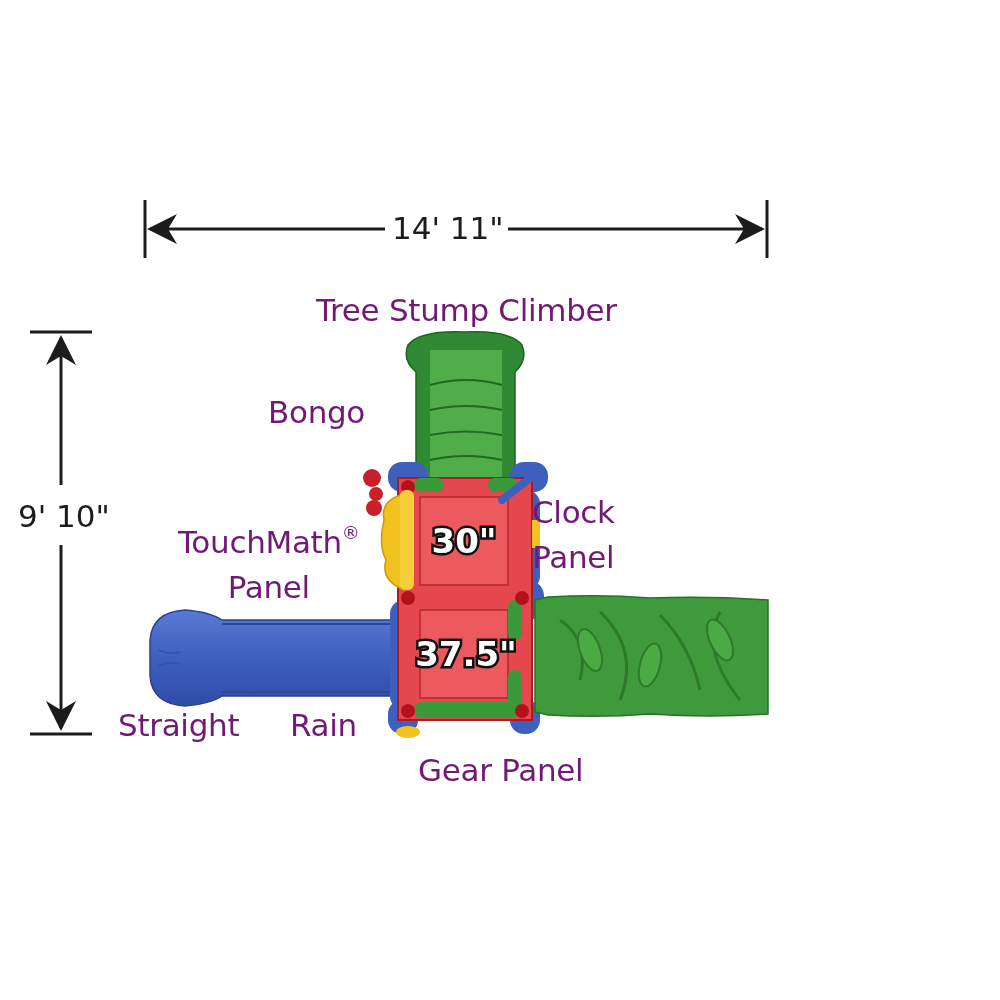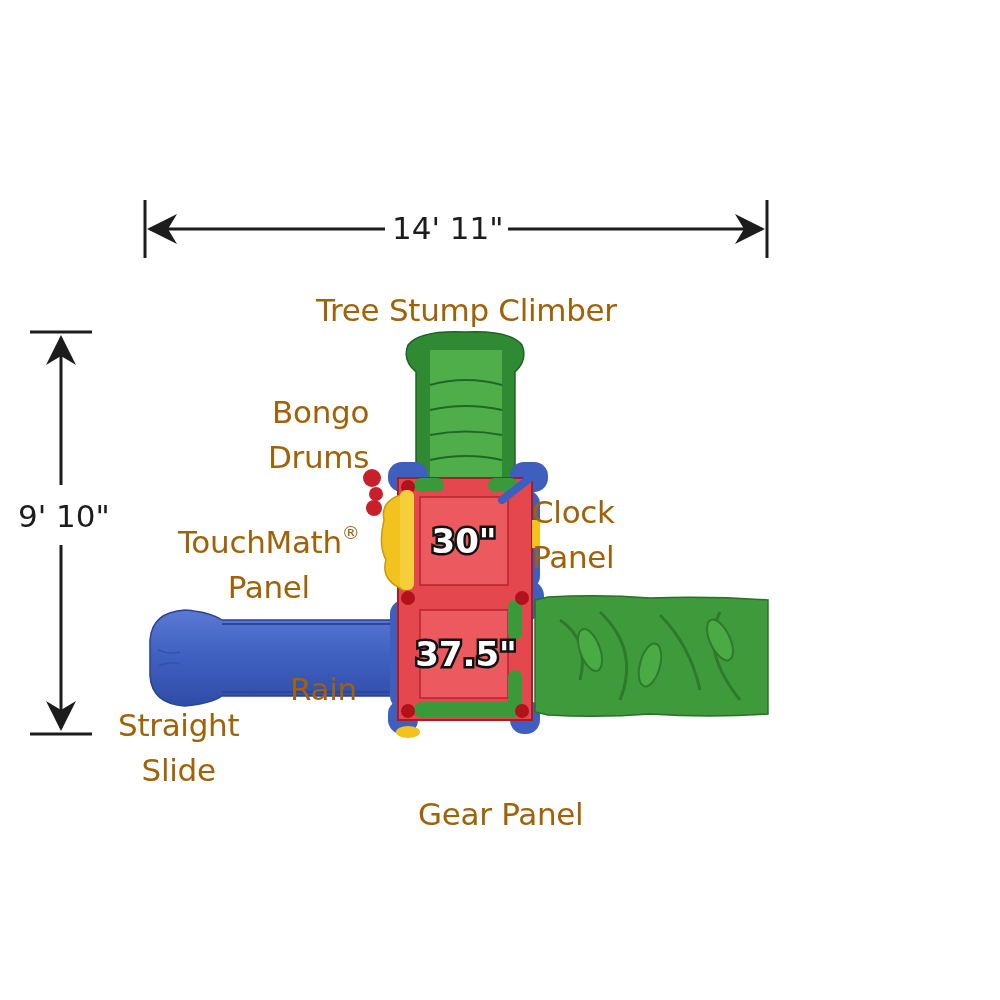--- a/index.html
+++ b/index.html
@@ -1,19 +1,19 @@
 <!DOCTYPE html>
 <html><head>
   <meta charset="utf-8">
   <style>
     html, body { margin: 0; padding: 0; background: #ffffff; }
     body { width: 1000px; height: 1000px; position: relative; overflow: hidden;
            font-family: "DejaVu Sans", "Liberation Sans", sans-serif; color: #1a1a1a; }
     #diagram { position: absolute; left: 0; top: 0; width: 1000px; height: 1000px; }
-    .lbl { position: absolute; font-size: 31px; line-height: 45px; color: #a16207;
+    .lbl { position: absolute; font-size: 31px; line-height: 45px; color: #701a75;
            white-space: nowrap; letter-spacing: -0.3px; }
     .lbl.center { text-align: center; }
     .dim { position: absolute; font-size: 31px; color: #1c1c1c; background: #fff;
            white-space: nowrap; line-height: 36px; }
     .deck-text { font-family: "DejaVu Sans", sans-serif; font-weight: bold; font-size: 34px;
                  fill: #ffffff; stroke: #111; stroke-width: 5px; paint-order: stroke; }
     sup { font-size: 18px; vertical-align: 14px; }
   </style>
 </head>
 <body>
@@ -119,38 +119,36 @@
     <text class="deck-text" x="466" y="666" text-anchor="middle">37.5"</text>
   </svg>
 
   <div class="dim" style="left:388px; top:210px; padding:0 4px;">14' 11"</div>
   <div class="dim" style="left:18px; top:498px;">9' 10"</div>
 
   <div class="lbl" style="left:316px; top:288px;">Tree Stump Climber</div>
 
   <div class="lbl center" style="left:268px; top:390px;text-align:right;">
     <div>Bongo</div>
-    <div>Drums</div>
   </div>
 
 
   <div class="lbl center" style="left:178px; top:510px;">
     <div><span>TouchMath</span><sup>®</sup></div>
     <div>Panel</div>
   </div>
 
   <div class="lbl center" style="left:532px; top:490px;">
     <div>Clock</div>
     <div>Panel</div>
   </div>
 
 
   <div class="lbl center" style="left:118px; top:703px;">
     <div>Straight</div>
-    <div>Slide</div>
   </div>
 
-  <div class="lbl center" style="left:290px; top:667px;">
+  <div class="lbl center" style="left:290px; top:703px;">
     <div>Rain</div>
   </div>
 
-  <div class="lbl" style="left:418px; top:748px;margin-top:44px;">Gear Panel</div>
+  <div class="lbl" style="left:418px; top:748px;">Gear Panel</div>
 </div>
 
 </body></html>

